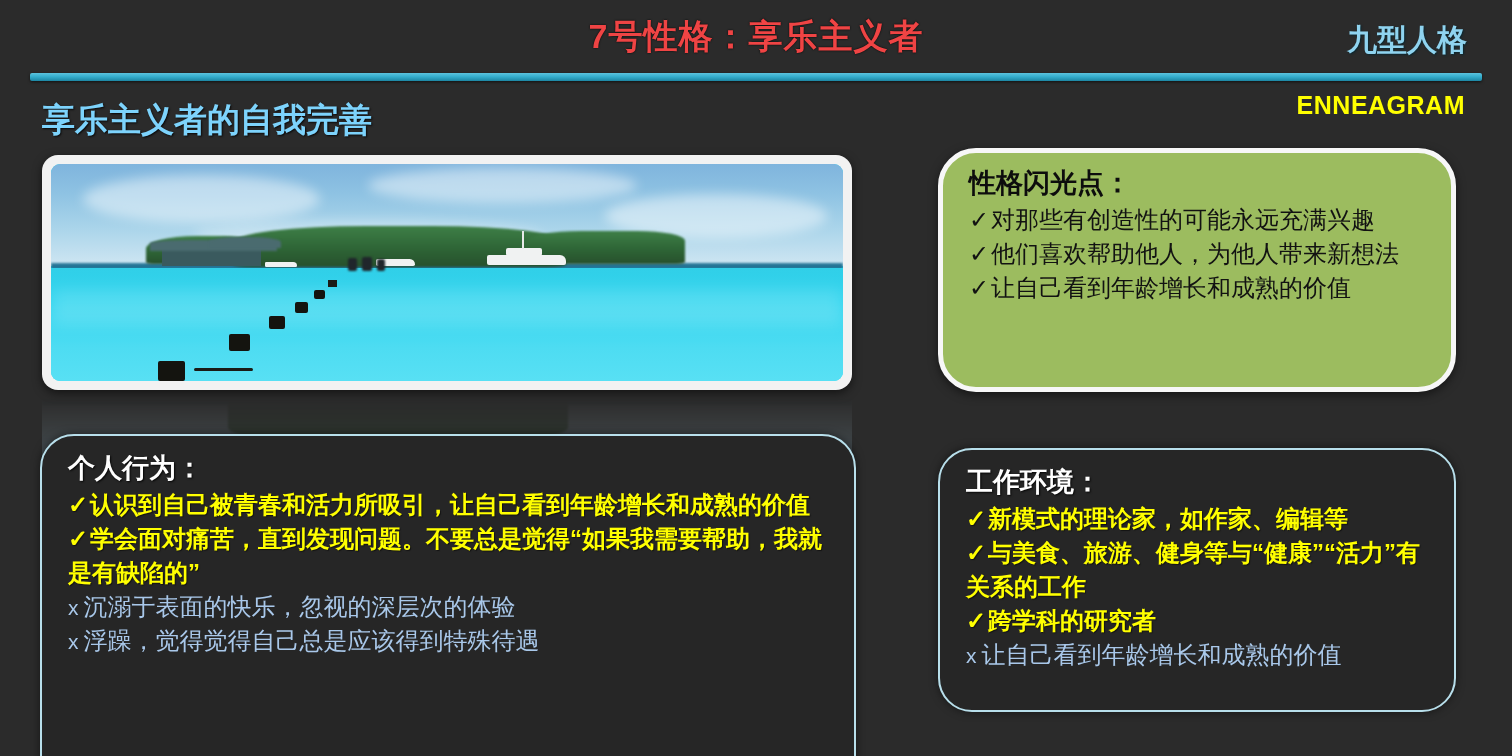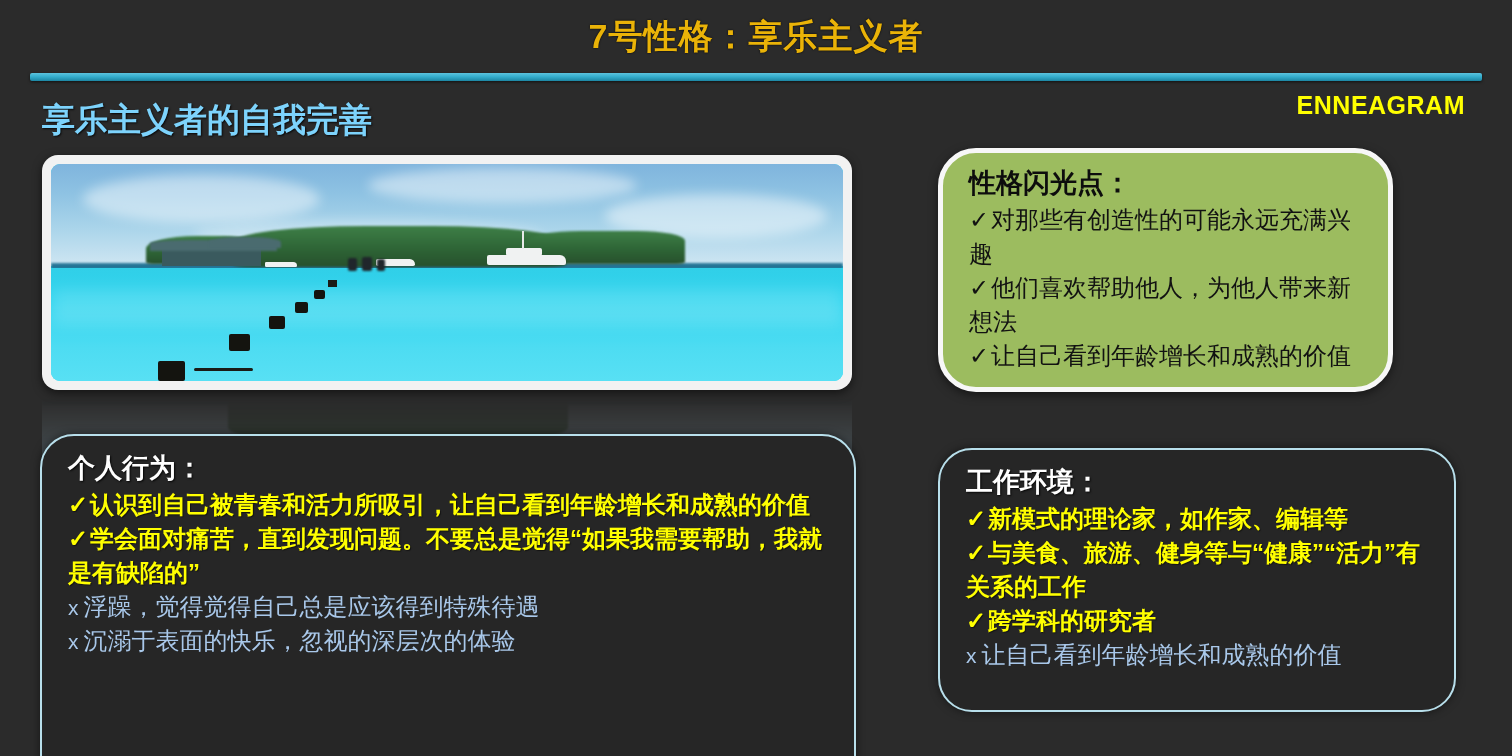--- a/index.html
+++ b/index.html
@@ -12,21 +12,21 @@
   #slide {
     position:relative;
     width:1512px; height:756px;
     background:#2b2b2b;
   }
 
   
   .page-title {
     position:absolute; left:0; top:14px; width:1512px;
     text-align:center;
-    font-size:34px; font-weight:bold; color:#eab308;
+    font-size:34px; font-weight:bold; color:#ef4444;
     letter-spacing:1px;
     text-shadow:0 0 2px #000;
   }
   .brand-cn {
     position:absolute; right:45px; top:20px;
     font-size:30px; font-weight:bold;
     color:#8fd3ef;
     text-shadow:1px 1px 2px #0a2730;
   }
   .divider {
@@ -166,21 +166,21 @@
     background:#262626;
     box-shadow:0 0 8px rgba(0,0,0,.5);
   }
   .card-green {
     position:absolute;
     border:5px solid #f7f7f7;
     border-radius:38px;
     background:#9cbc5f;
     box-shadow:0 3px 10px rgba(0,0,0,.5);
   }
-  #card-highlights { left:938px; top:148px; width:455px; height:244px; }
+  #card-highlights { left:938px; top:148px; width:518px; height:244px; }
   #card-behavior   { left:40px;  top:434px; width:816px; height:356px; }
   #card-workenv    { left:938px; top:448px; width:518px; height:264px; }
 
   .card-inner { padding:16px 22px 10px 26px; }
   .card-green .card-inner { padding:14px 20px 10px 26px; }
 
   .card-head {
     font-size:27px; font-weight:bold; margin-bottom:2px;
     line-height:1.25;
   }
@@ -196,20 +196,21 @@
   .b-blue   { color:#a9c8ea; }
   .mark { display:inline-block; margin-right:2px; }
   .mark-x { display:inline-block; margin-right:5px; font-size:21px; }
 </style>
 </head>
 <body>
 
 <div id="slide">
 
   <div class="page-title">7号性格：享乐主义者</div>
+  <div class="brand-cn">九型人格</div>
   <div class="divider"></div>
   <div class="brand-en">ENNEAGRAM</div>
   <div class="subtitle">享乐主义者的自我完善</div>
 
   <div class="photo-frame">
     <div class="photo">
       <div class="sky"></div>
       <div class="cloud" style="left:4%;  top:5%;  width:30%; height:22%;"></div>
       <div class="cloud" style="left:40%; top:2%;  width:34%; height:16%;"></div>
       <div class="cloud" style="left:70%; top:14%; width:28%; height:20%;"></div>
@@ -277,22 +278,22 @@
       <span class="bullet b-dark"><span class="mark">✓</span><span>他们喜欢帮助他人，为他人带来新想法</span></span>
       <span class="bullet b-dark"><span class="mark">✓</span><span>让自己看到年龄增长和成熟的价值</span></span>
     </div>
   </div>
 
   <div class="card" id="card-behavior">
     <div class="card-inner">
       <div class="card-head head-light">个人行为：</div>
       <span class="bullet b-yellow"><span class="mark">✓</span><span>认识到自己被青春和活力所吸引，让自己看到年龄增长和成熟的价值</span></span>
       <span class="bullet b-yellow"><span class="mark">✓</span><span>学会面对痛苦，直到发现问题。不要总是觉得“如果我需要帮助，我就是有缺陷的”</span></span>
+      <span class="bullet b-blue"><span class="mark-x">x</span><span>沉溺于表面的快乐，忽视的深层次的体验</span></span>
       <span class="bullet b-blue"><span class="mark-x">x</span><span>浮躁，觉得觉得自己总是应该得到特殊待遇</span></span>
-      <span class="bullet b-blue"><span class="mark-x">x</span><span>沉溺于表面的快乐，忽视的深层次的体验</span></span>
     </div>
   </div>
 
   <div class="card" id="card-workenv">
     <div class="card-inner">
       <div class="card-head head-light">工作环境：</div>
       <span class="bullet b-yellow"><span class="mark">✓</span><span>新模式的理论家，如作家、编辑等</span></span>
       <span class="bullet b-yellow"><span class="mark">✓</span><span>与美食、旅游、健身等与“健康”“活力”有关系的工作</span></span>
       <span class="bullet b-yellow"><span class="mark">✓</span><span>跨学科的研究者</span></span>
       <span class="bullet b-blue"><span class="mark-x">x</span><span>让自己看到年龄增长和成熟的价值</span></span>

